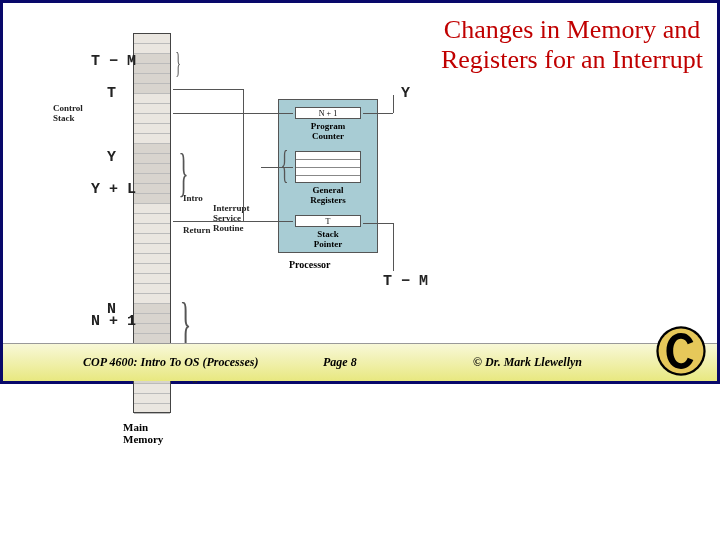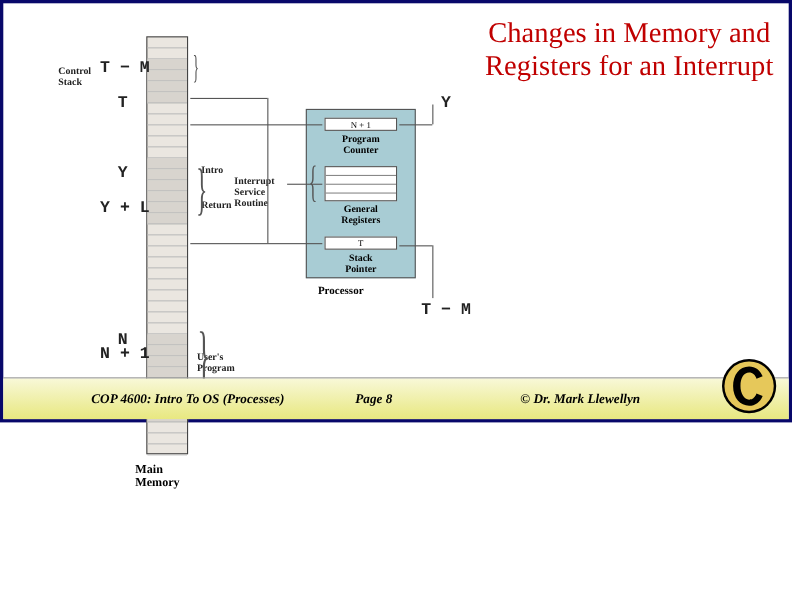--- a/index.html
+++ b/index.html
@@ -5,21 +5,21 @@
   * { margin: 0; padding: 0; box-sizing: border-box; }
   body { width: 720px; height: 540px; background: #fff; font-family: "Times New Roman", serif; position: relative; overflow: hidden; }
   .page { width: 720px; height: 384px; position: relative; border: 3px solid #08086a; }
   .title { position: absolute; right: 10px; top: 12px; width: 270px; font-size: 26px; color: #c00000; text-align: center; line-height: 1.15; }
   .diagram { position: absolute; left: 40px; top: 20px; width: 400px; height: 450px; }
   .mem { position: absolute; left: 90px; top: 10px; width: 38px; height: 380px; border: 1px solid #444; background: #eae6e0; }
   .mem .row { border-bottom: 1px solid #bbb; height: 10px; }
   .seg-dark { background: #d8d4ce; }
   .mem-label { position: absolute; font-size: 15px; font-family: Liberation Mono, monospace; font-weight: bold; color: #222; }
   .mem-title { position: absolute; left: 80px; top: 398px; font-size: 11px; font-weight: bold; font-family: Georgia, serif; }
-  .side { position: absolute; font-size: 9px; font-family: Georgia, serif; font-weight: bold; color: #222; text-align: left; }
+  .side { position: absolute; font-size: 9px; font-family: Georgia, serif; font-weight: bold; color: #222; text-align: left; margin-top: 44px; }
   .proc { position: absolute; left: 235px; top: 76px; width: 100px; height: 154px; background: #a8ccd4; border: 1px solid #555; }
   .proc-title { position: absolute; left: 246px; top: 236px; font-size: 10px; font-weight: bold; font-family: Georgia, serif; }
   .reg { position: absolute; background: #fff; border: 1px solid #555; font-size: 8px; font-family: Georgia, serif; text-align: center; }
   .reg-inner { border-bottom: 1px solid #888; height: 8px; }
   .reg-label { position: absolute; font-size: 9px; font-family: Georgia, serif; font-weight: bold; text-align: center; }
   .arrow-line { position: absolute; background: #555; }
   .caption { position: absolute; left: 60px; top: 432px; font-size: 11px; font-family: Georgia, serif; font-weight: bold; }
   .brace { position: absolute; font-size: 30px; color: #555; transform: scaleX(0.4); font-family: serif; }
   .footer { position: absolute; left: 0; bottom: 0; width: 100%; height: 38px; background: linear-gradient(#f8f8d8, #e8e880); border-top: 1px solid #999; display: flex; align-items: center; font-style: italic; font-size: 12px; padding-left: 20px; }
   .footer .course { position: absolute; left: 80px; font-weight: bold; }

